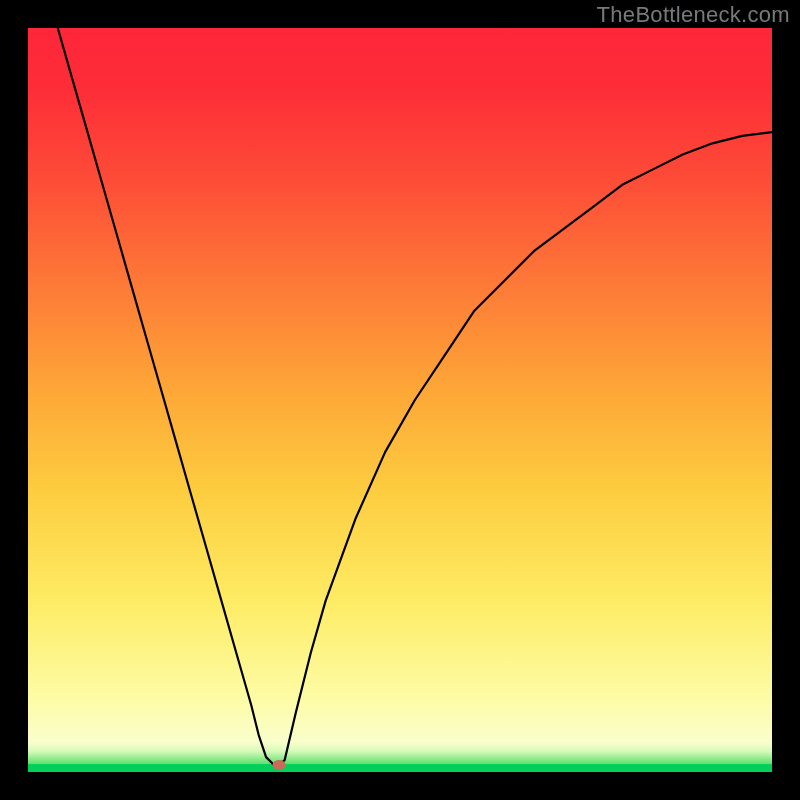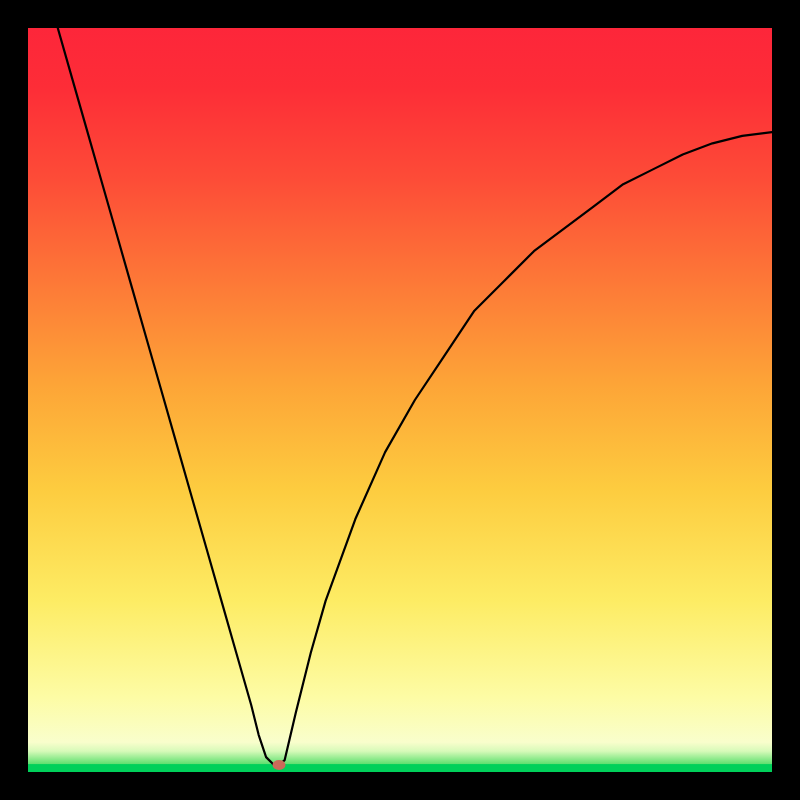--- a/index.html
+++ b/index.html
@@ -70,13 +70,14 @@
 </head>
 <body>
 
 <div class="frame">
   <div class="plot-area">
     <svg class="curve" viewBox="0 0 744 744" preserveAspectRatio="none">
       <path id="curve-path" d="M29.76 0.00 L44.64 52.08 L59.52 104.16 L74.40 156.24 L89.28 208.32 L104.16 260.40 L119.04 312.48 L133.92 364.56 L148.80 416.64 L163.68 468.72 L178.56 520.80 L193.44 572.88 L208.32 624.96 L223.20 677.04 L230.64 706.80 L238.08 729.12 L245.52 736.56 L251.47 736.56 L256.68 732.10 L267.84 684.48 L282.72 624.96 L297.60 572.88 L327.36 491.04 L357.12 424.08 L386.88 372.00 L416.64 327.36 L446.40 282.72 L476.16 252.96 L505.92 223.20 L535.68 200.88 L565.44 178.56 L595.20 156.24 L624.96 141.36 L654.72 126.48 L684.48 115.32 L714.24 107.88 L744.00 104.16" fill="none" stroke="#000" stroke-width="2.2" stroke-linejoin="round" stroke-linecap="round"></path>
     </svg>
     <div id="min-marker" class="marker" style="left: 251.472px; top: 736.56px; background: rgb(203, 106, 89);"></div>
   </div>
+  <div class="watermark">TheBottleneck.com</div>
 </div>
 
 </body></html>

